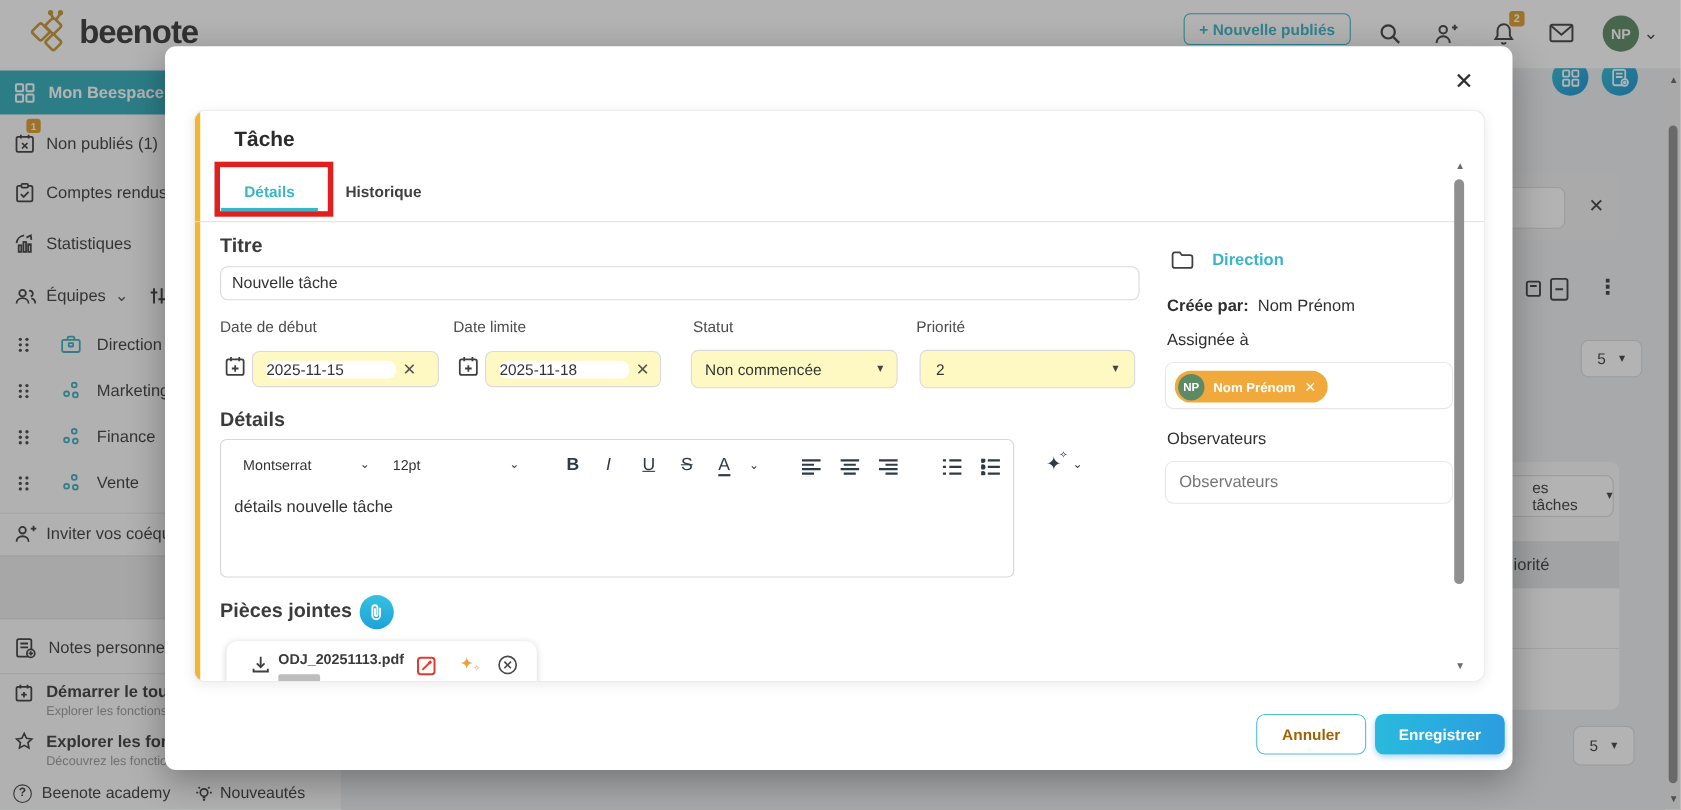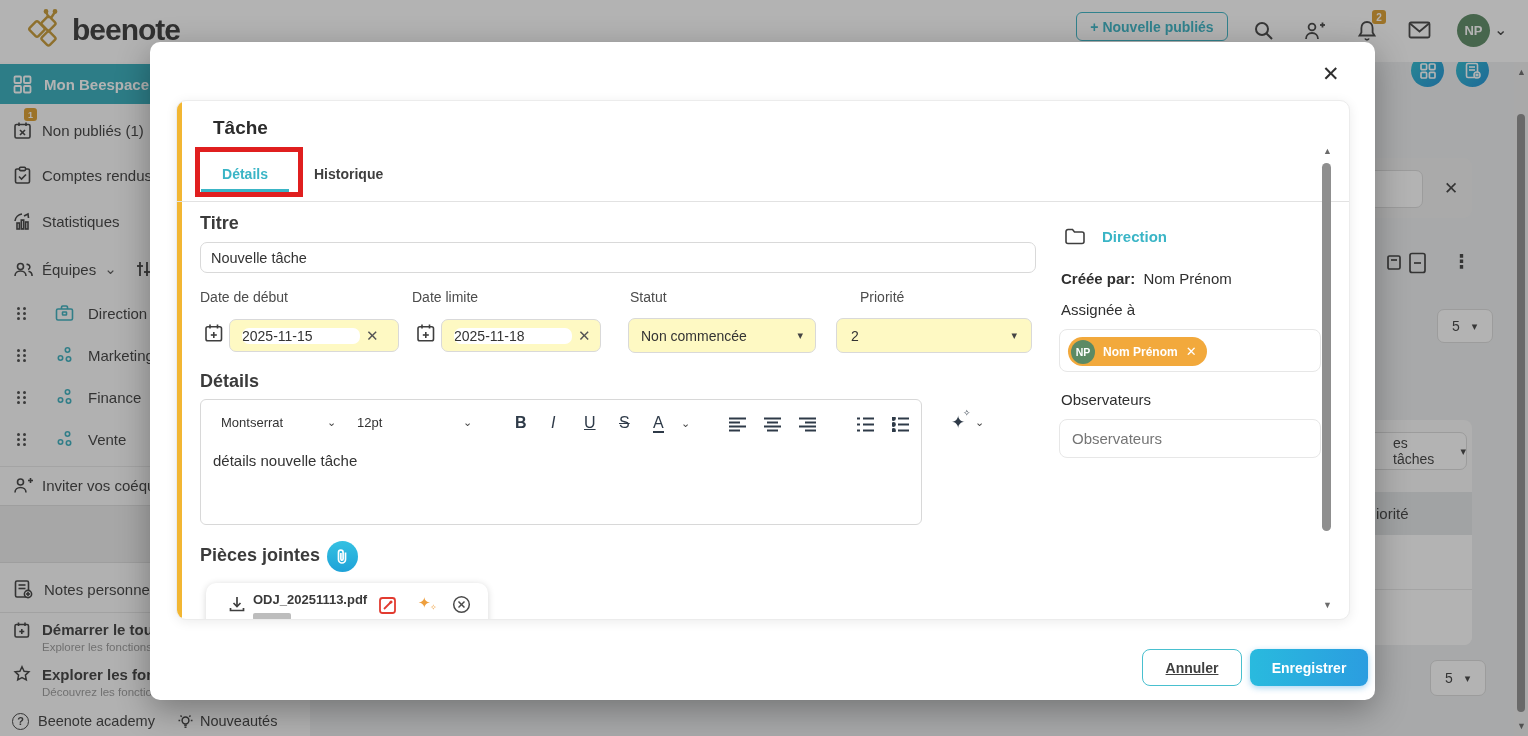--- a/index.html
+++ b/index.html
@@ -432,21 +432,21 @@
         <input class="inp" style="border: none; width: 118px; margin-left: 12px; font-size: 14px; padding: 0px;" value="2025-11-18">
         <span style="font-size:15px;color:#555;margin-left:6px;">✕</span>
       </div>
 
       <div class="abs lab14" style="left:453px;top:188px;">Statut</div>
       <div class="abs selbox" style="left:451px;top:217px;width:188px;height:35px;padding:0 12px;">
         <span>Non commencée</span>
         <span class="caret" style="margin-left:auto;">▾</span>
       </div>
 
-      <div class="abs lab14" style="left:683px;top:188px;">Priorité</div>
+      <div class="abs lab14" style="left:656px;top:188px;">Priorité</div>
       <div class="abs selbox" style="left:659px;top:217px;width:196px;height:35px;padding:0 14px;">
         <span>2</span>
         <span class="caret" style="margin-left:auto;">▾</span>
       </div>
 
       <div class="abs lab18" style="left:23px;top:270px;">Détails</div>
       <div class="abs" style="left:23px;top:298px;width:722px;height:126px;border:1px solid #d8d8d8;border-radius:6px;">
         <span class="abs" style="left:20px;top:15px;font-size:13px;color:#333;">Montserrat</span>
         <span class="abs caret" style="left:126px;top:17px;">⌄</span>
         <span class="abs" style="left:156px;top:15px;font-size:13px;color:#333;">12pt</span>
@@ -570,18 +570,18 @@
       <input class="abs" style="left: 882px; top: 318px; width: 262px; height: 39px; border: 1px solid rgb(231, 231, 231); border-radius: 8px; padding: 0px 12px; font-size: 15px; color: rgb(51, 51, 51); outline: none; font-family: &quot;Liberation Sans&quot;, &quot;DejaVu Sans&quot;, sans-serif;" placeholder="Observateurs">
 
       <div class="abs" style="left:1140px;top:40px;width:20px;height:478px;">
         <div class="arrow abs" style="left:6px;top:6px;">▲</div>
         <div class="scrollbar-thumb abs" style="left:5px;top:22px;width:9px;height:368px;"></div>
         <div class="arrow abs" style="left:6px;top:460px;">▼</div>
       </div>
     </div>
 
     <div class="abs footer-btn" style="left:992px;top:607px;width:100px;height:37px;border:1px solid #49c0cf;
-         color:#404040;background:#fff;font-weight:600;text-decoration:underline;">Annuler</div>
+         color:#a16207;background:#fff;font-weight:600;">Annuler</div>
     <div class="abs footer-btn" style="left:1100px;top:607px;width:118px;height:37px;color:#fff;font-weight:700;
          background:linear-gradient(90deg,#29bade,#2b9de0);box-shadow:0 2px 6px rgba(41,150,220,.4);">Enregistrer</div>
   </div>
 
 </div>
 
 </body></html>

